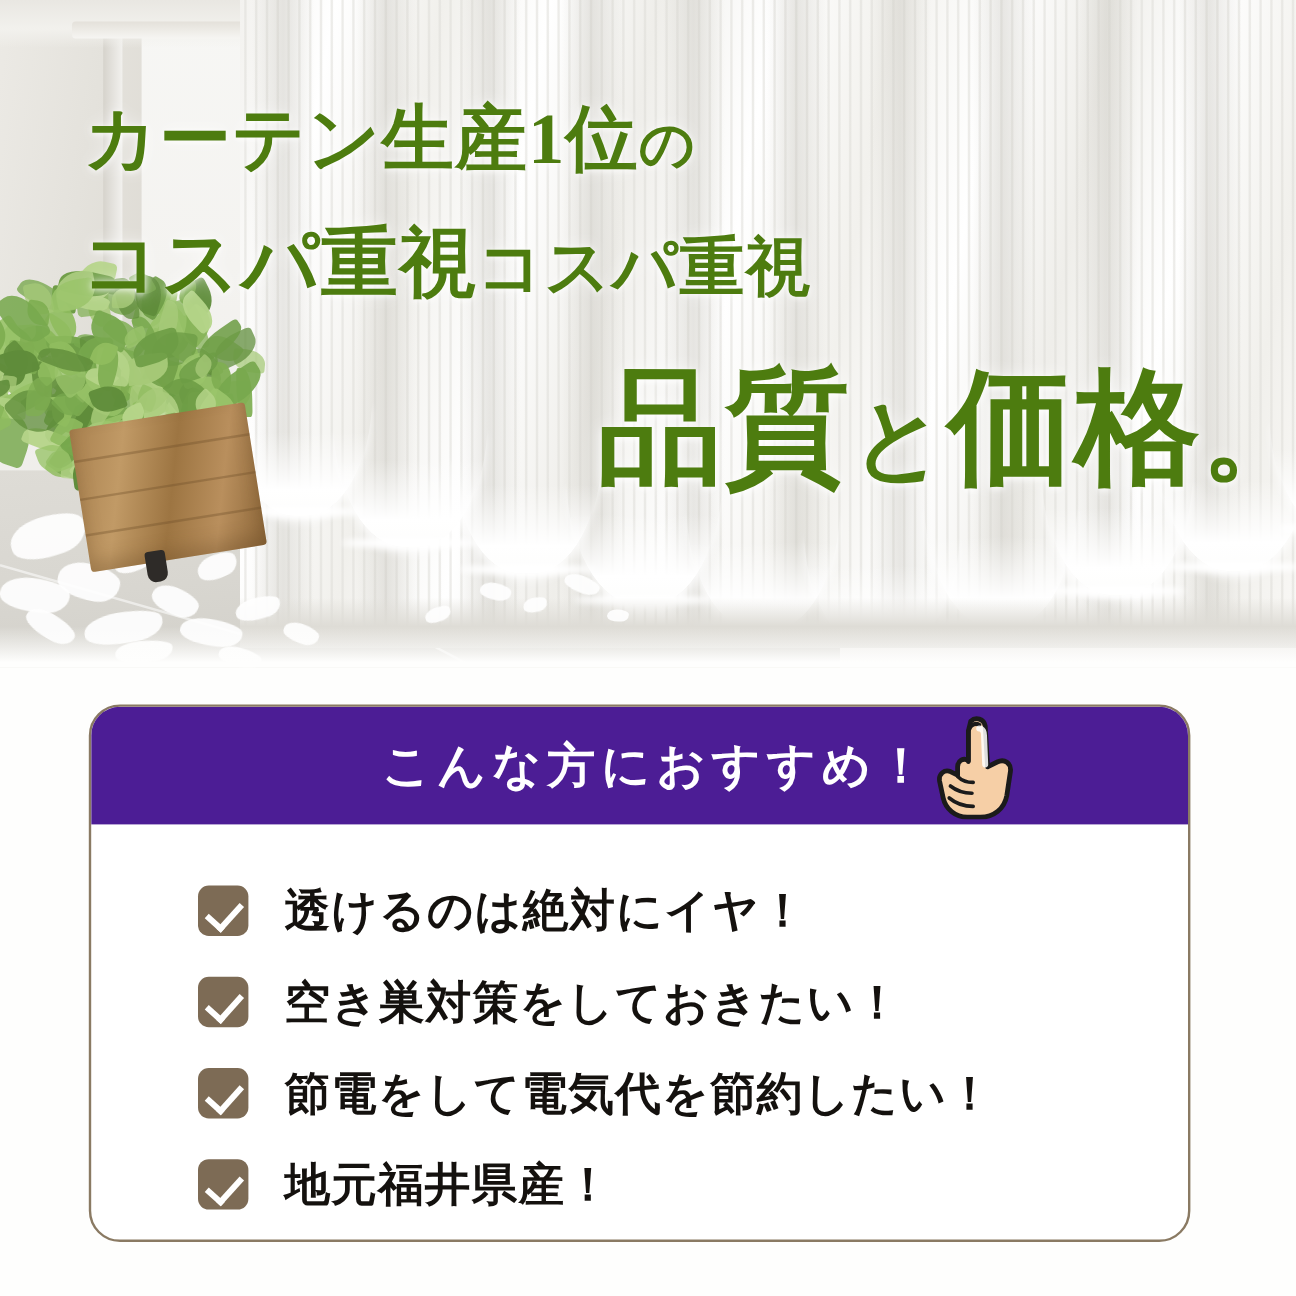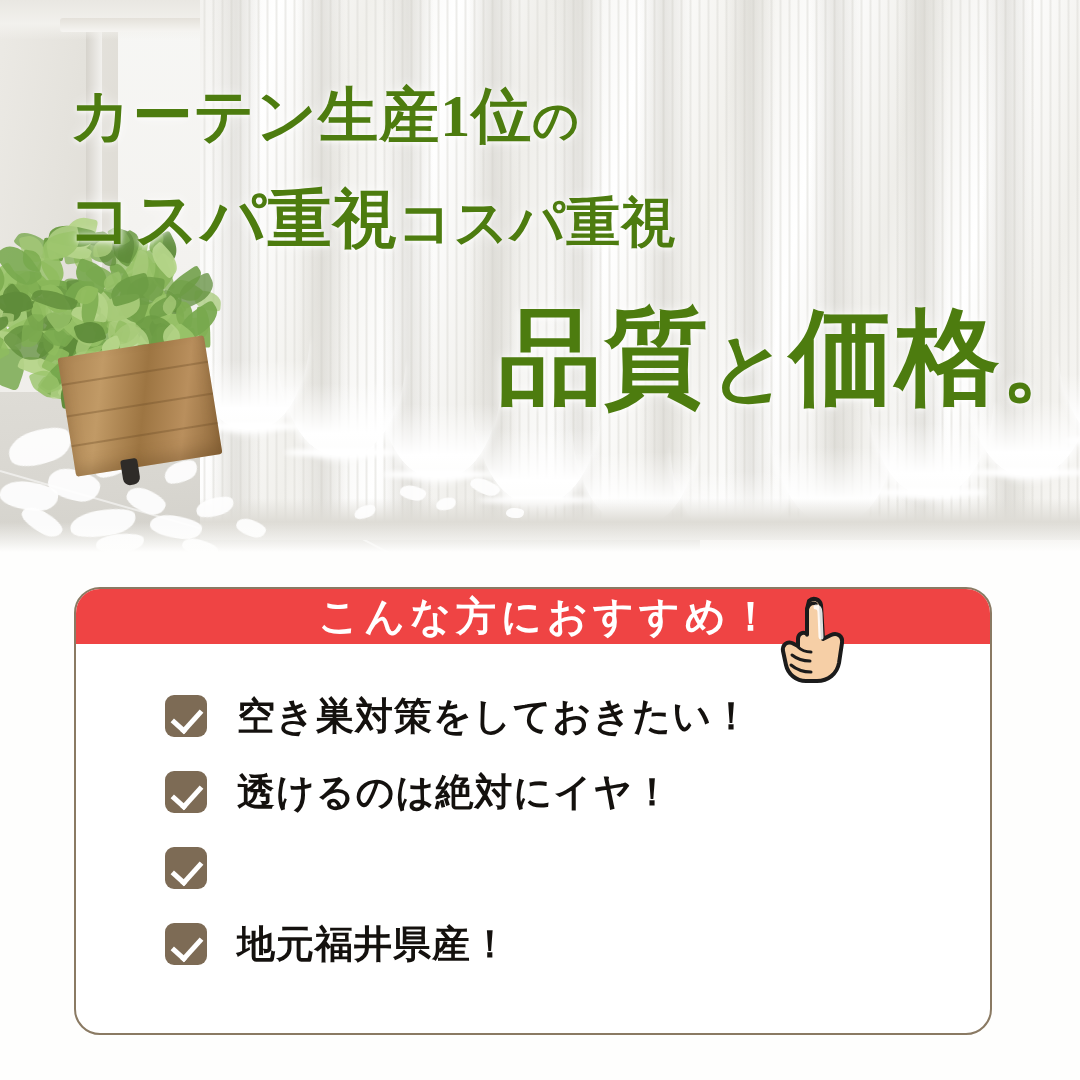--- a/index.html
+++ b/index.html
@@ -205,22 +205,22 @@
     left: 74px; top: 587px;
     width: 918px; height: 448px;
     background: #ffffff;
     border: 2px solid #8a7career;
     border: 2px solid #8a7a63;
     border-radius: 26px;
     overflow: hidden;
   }
   .card-header {
     position: relative;
-    height: 55px;
-    background: #ef4444;
+    height: 98px;
+    background: #4c1d95;
     display: flex;
     align-items: center;
     justify-content: center;
     padding-left: 28px;
   }
   .card-header-title {
     color: #ffffff;
     font-size: 40px;
     font-weight: 700;
     letter-spacing: 5px;
@@ -569,28 +569,29 @@
           <path d="M15 70 C21 75 28 77 35 77" fill="none" stroke="#1b1b1b" stroke-width="3" stroke-linecap="round"></path>
           <path d="M40 12 C43 12 44 15 44 18 L45 42" fill="none" stroke="#ffffff" stroke-width="5" stroke-linecap="round" opacity=".85"></path>
         </g>
       </svg>
     </div>
 
     <div class="card-body">
       <ul class="check-list" id="check-list">
           <li class="check-item">
             <span class="check-box"></span>
+            <span class="check-label">透けるのは絶対にイヤ！</span>
+          </li>
+          <li class="check-item">
+            <span class="check-box"></span>
             <span class="check-label">空き巣対策をしておきたい！</span>
           </li>
           <li class="check-item">
             <span class="check-box"></span>
-            <span class="check-label">透けるのは絶対にイヤ！</span>
-          </li>
-          <li class="check-item">
-            <span class="check-box"></span>
+            <span class="check-label">節電をして電気代を節約したい！</span>
           </li>
           <li class="check-item">
             <span class="check-box"></span>
             <span class="check-label">地元福井県産！</span>
           </li>
         </ul>
     </div>
   </div>
 
 </div>

